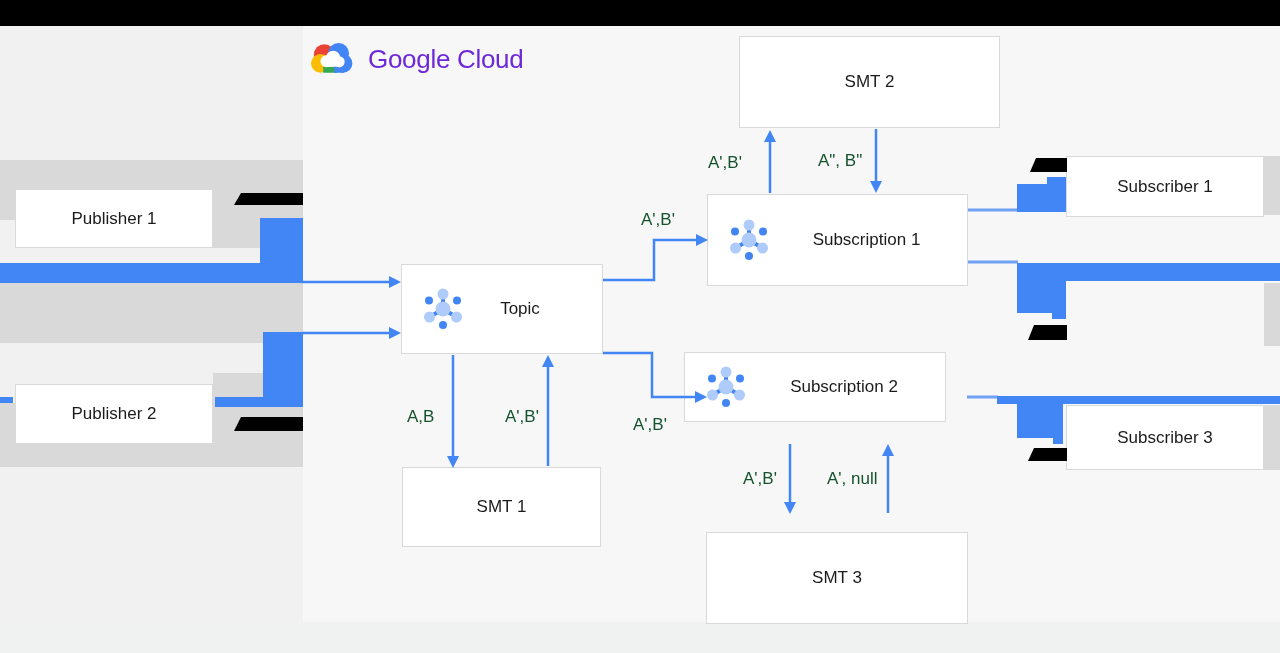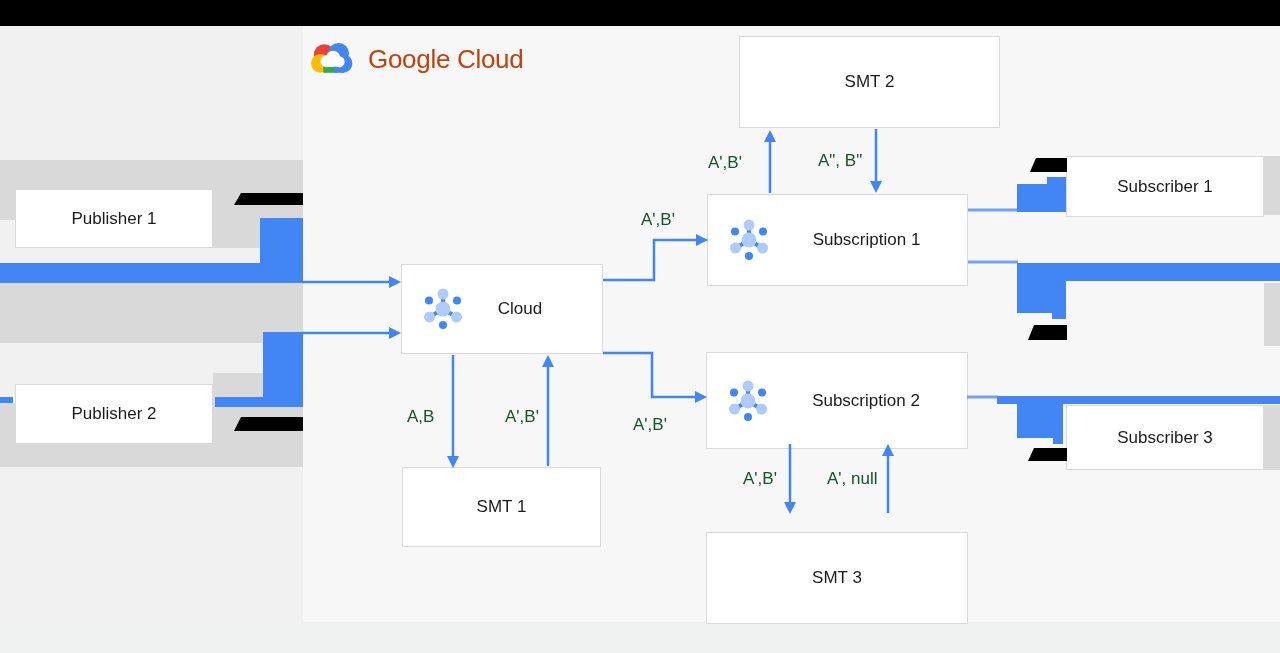--- a/index.html
+++ b/index.html
@@ -17,21 +17,21 @@
   .node{
     background:#fff;border:1px solid #d9d9d9;box-sizing:border-box;
     display:flex;align-items:center;justify-content:center;
     font-size:17px;color:#1b1b1b;
   }
   .node .pubsub-icon{position:absolute;left:19px;top:50%;transform:translateY(-50%);}
   .node .with-icon-label{flex:1;text-align:center;padding-left:58px;}
   .node .topic-label{flex:1;text-align:center;padding-left:36px;}
   .edge-label{position:absolute;font-size:17px;color:#14532d;white-space:nowrap;}
   #logo{left:310px;top:40px;display:flex;align-items:center;gap:14px;}
-  #logo-text{font-size:26px;color:#c2410c;letter-spacing:-0.3px;}
+  #logo-text{font-size:26px;color:#6d28d9;letter-spacing:-0.3px;}
   svg{display:block;}
   #overlay{position:absolute;left:0;top:0;pointer-events:none;}
 </style>
 </head>
 <body>
 
 <div id="stage">
 
   <div class="abs" id="left-strip"></div>
   <div class="abs" id="bottom-band"></div>
@@ -77,21 +77,21 @@
           <line x1="0" y1="0" x2="12.5" y2="7.5"></line>
         </g>
       <circle cx="0" cy="-15" r="5.5" fill="#aecbfa"></circle>
       <circle cx="-13.5" cy="8" r="5.5" fill="#aecbfa"></circle>
       <circle cx="13.5" cy="8" r="5.5" fill="#aecbfa"></circle>
       <circle cx="0" cy="0" r="7.5" fill="#aecbfa"></circle>
       <circle cx="-14" cy="-8.5" r="4" fill="#4285f4"></circle>
       <circle cx="14" cy="-8.5" r="4" fill="#4285f4"></circle>
       <circle cx="0" cy="16" r="4" fill="#4285f4"></circle>
     </svg>
-    <span class="topic-label">Cloud</span>
+    <span class="topic-label">Topic</span>
   </div>
 
   <div class="abs node" style="left:402px;top:467px;width:199px;height:80px;">
     <span>SMT 1</span>
   </div>
   <div class="abs node" style="left:739px;top:36px;width:261px;height:92px;">
     <span>SMT 2</span>
   </div>
 
   <div class="abs node" style="left:707px;top:194px;width:261px;height:92px;">
@@ -105,21 +105,21 @@
       <circle cx="-13.5" cy="8" r="5.5" fill="#aecbfa"></circle>
       <circle cx="13.5" cy="8" r="5.5" fill="#aecbfa"></circle>
       <circle cx="0" cy="0" r="7.5" fill="#aecbfa"></circle>
       <circle cx="-14" cy="-8.5" r="4" fill="#4285f4"></circle>
       <circle cx="14" cy="-8.5" r="4" fill="#4285f4"></circle>
       <circle cx="0" cy="16" r="4" fill="#4285f4"></circle>
     </svg>
     <span class="with-icon-label">Subscription 1</span>
   </div>
 
-  <div class="abs node" style="left:706px;top:352px;width:262px;height:97px;">
+  <div class="abs node" style="left:684px;top:352px;width:262px;height:70px;">
     <svg class="pubsub-icon" width="44" height="44" viewBox="-22 -22 44 44">
       <g stroke="#4285f4" stroke-width="4">
           <line x1="0" y1="0" x2="0" y2="-14"></line>
           <line x1="0" y1="0" x2="-12.5" y2="7.5"></line>
           <line x1="0" y1="0" x2="12.5" y2="7.5"></line>
         </g>
       <circle cx="0" cy="-15" r="5.5" fill="#aecbfa"></circle>
       <circle cx="-13.5" cy="8" r="5.5" fill="#aecbfa"></circle>
       <circle cx="13.5" cy="8" r="5.5" fill="#aecbfa"></circle>
       <circle cx="0" cy="0" r="7.5" fill="#aecbfa"></circle>

